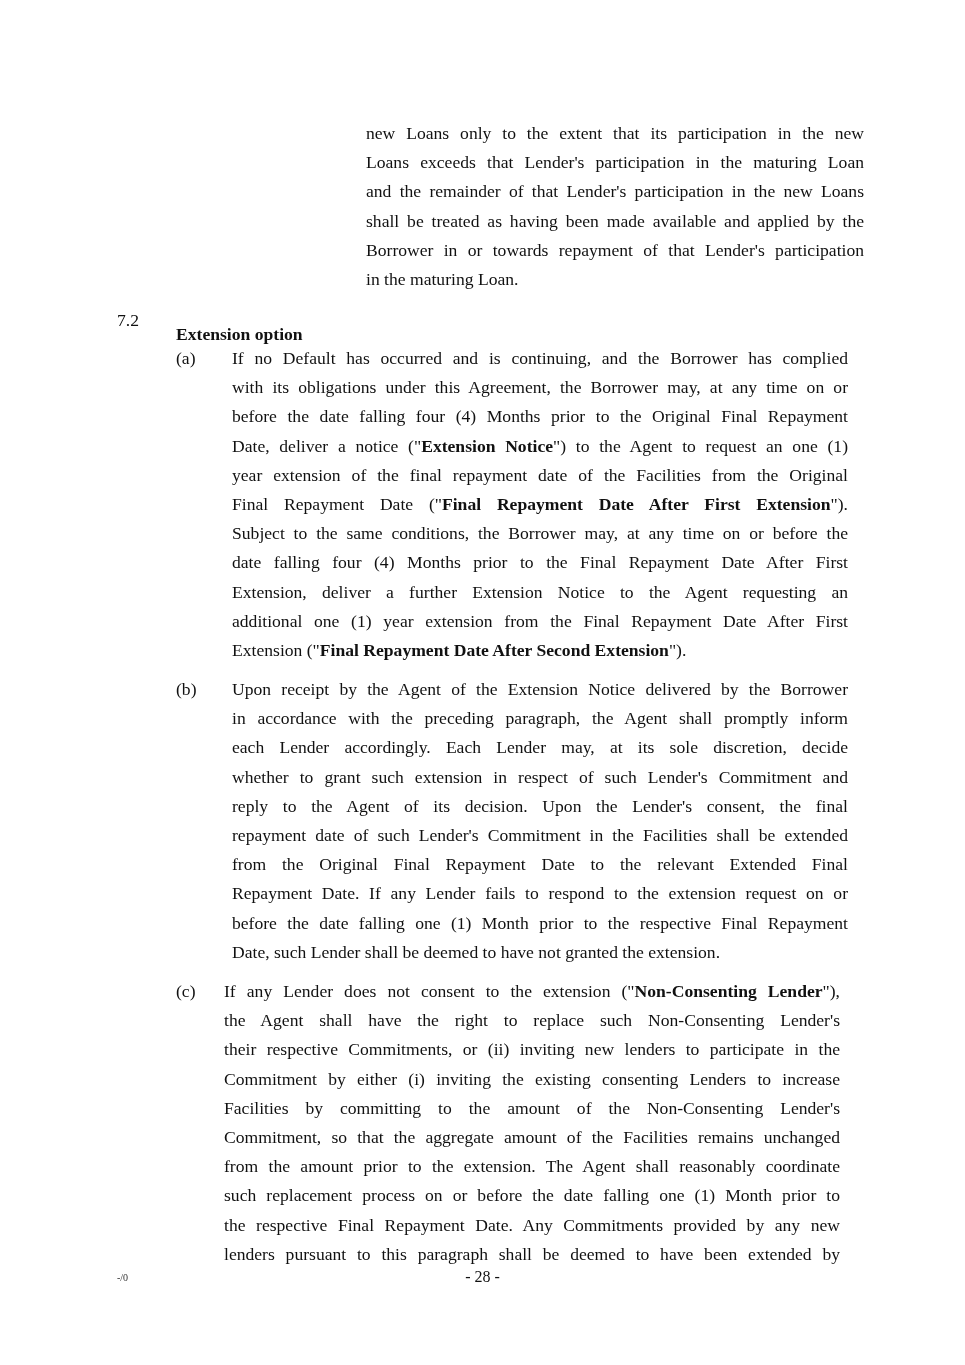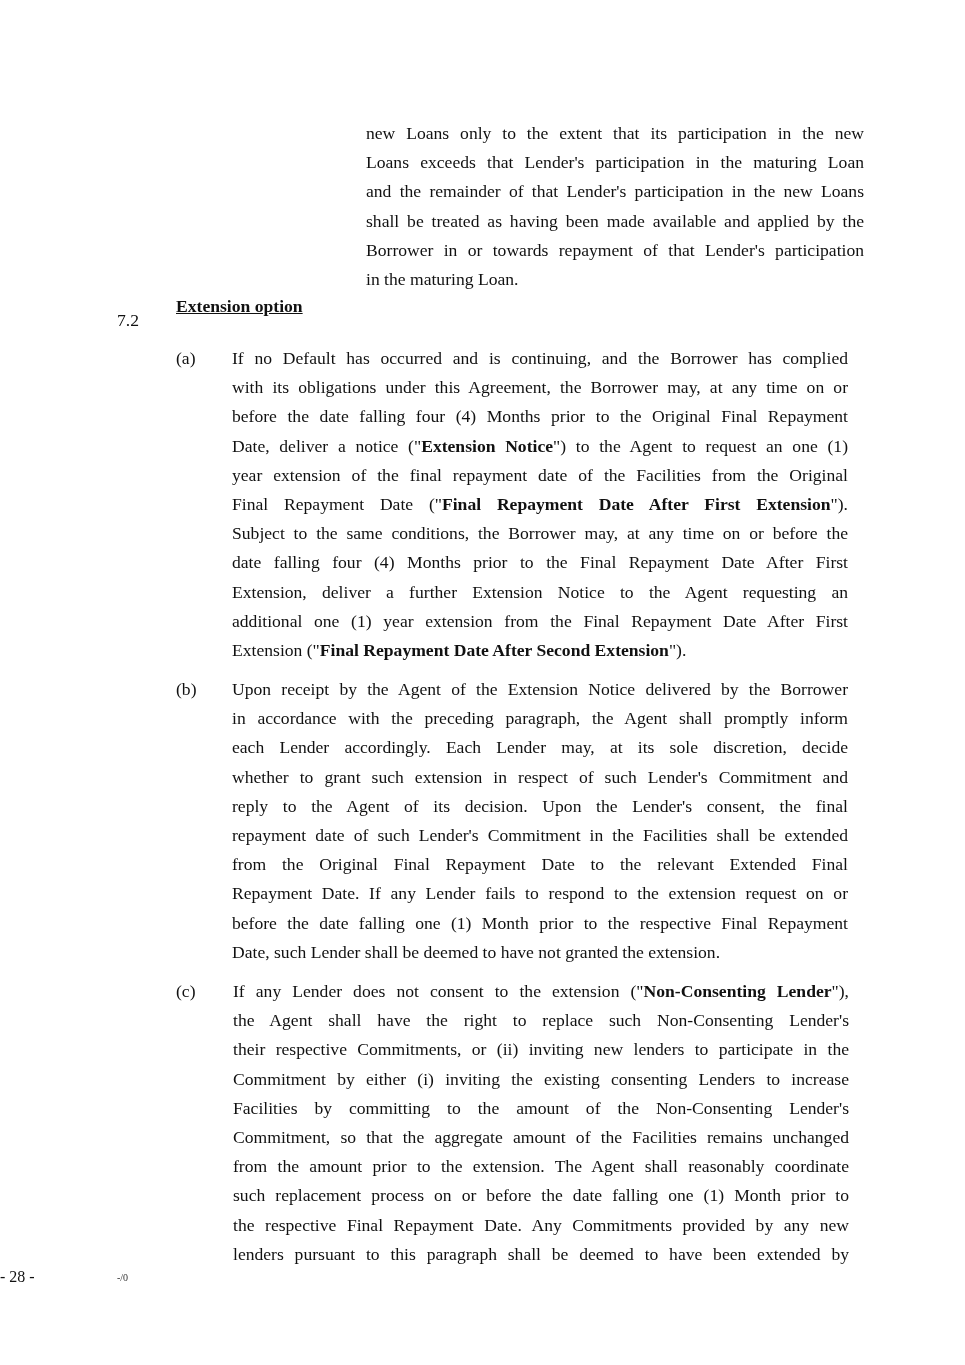--- a/index.html
+++ b/index.html
@@ -4,24 +4,24 @@
 <style>
   html, body { margin:0; padding:0; background:#ffffff; }
   body { width:965px; height:1365px; position:relative; overflow:hidden;
          font-family:"Liberation Serif", "DejaVu Serif", serif; color:#111111; }
   .page { position:absolute; left:0; top:0; width:965px; height:1365px; }
   .block { position:absolute; }
   .jl { display:block; text-align:justify; text-align-last:justify; white-space:normal; height:29.2px; line-height:29.2px; font-size:17.6px; overflow:hidden; }
   .jl.last { text-align-last:left; }
   b { font-weight:bold; }
   .heading-num { position:absolute; left:117px; top:306px; font-size:17.6px; line-height:29px; }
-  .heading-title { position:absolute; left:176px; top:292px; font-size:17.6px; line-height:29px; font-weight:bold;text-decoration:underline; }
+  .heading-title { position:absolute; left:176px; top:320px; font-size:17.6px; line-height:29px; font-weight:bold; }
   .label { position:absolute; left:176px; font-size:17.6px; line-height:29.2px; }
   .footer-ref { position:absolute; left:117px; top:1271px; font-size:10px; line-height:14px; color:#333; }
-  .footer-page { position:absolute; left:0; width:965px; top:1267px; text-align:left; font-size:16px; line-height:20px; }
+  .footer-page { position:absolute; left:0; width:965px; top:1267px; text-align:center; font-size:16px; line-height:20px; }
   .footer-page span { position:relative; left:0px; }
 </style>
 </head>
 <body>
 
 <div class="page">
 
   <div class="block" id="continuation" style="left:350px; top:119px; width:498px;margin-left:16px;">
   <div class="jl"><span>new Loans only to the extent that its participation in the new</span></div>
       <div class="jl"><span>Loans exceeds that Lender's participation in the maturing Loan</span></div>
@@ -57,21 +57,21 @@
       <div class="jl"><span>whether to grant such extension in respect of such Lender's Commitment and</span></div>
       <div class="jl"><span>reply to the Agent of its decision.  Upon the Lender's consent, the final</span></div>
       <div class="jl"><span>repayment date of such Lender's Commitment in the Facilities shall be extended</span></div>
       <div class="jl"><span>from the Original Final Repayment Date to the relevant Extended Final</span></div>
       <div class="jl"><span>Repayment Date.  If any Lender fails to respond to the extension request on or</span></div>
       <div class="jl"><span>before the date falling one (1) Month prior to the respective Final Repayment</span></div>
       <div class="jl last"><span>Date, such Lender shall be deemed to have not granted the extension.</span></div>
     </div>
 
   <div class="label" style="top:977px;">(c)</div>
-  <div class="block" id="para-2" style="left:233px; top:977px; width:616px;">
+  <div class="block" id="para-2" style="left:224px; top:977px; width:616px;">
       <div class="jl"><span>If any Lender does not consent to the extension ("</span><b>Non-Consenting Lender</b><span>"),</span></div>
       <div class="jl"><span>the Agent shall have the right to replace such Non-Consenting Lender's</span></div>
       <div class="jl"><span>their respective Commitments, or (ii) inviting new lenders to participate in the</span></div>
       <div class="jl"><span>Commitment by either (i) inviting the existing consenting Lenders to increase</span></div>
       <div class="jl"><span>Facilities by committing to the amount of the Non-Consenting Lender's</span></div>
       <div class="jl"><span>Commitment, so that the aggregate amount of the Facilities remains unchanged</span></div>
       <div class="jl"><span>from the amount prior to the extension.  The Agent shall reasonably coordinate</span></div>
       <div class="jl"><span>such replacement process on or before the date falling one (1) Month prior to</span></div>
       <div class="jl"><span>the respective Final Repayment Date.  Any Commitments provided by any new</span></div>
       <div class="jl"><span>lenders pursuant to this paragraph shall be deemed to have been extended by</span></div>

